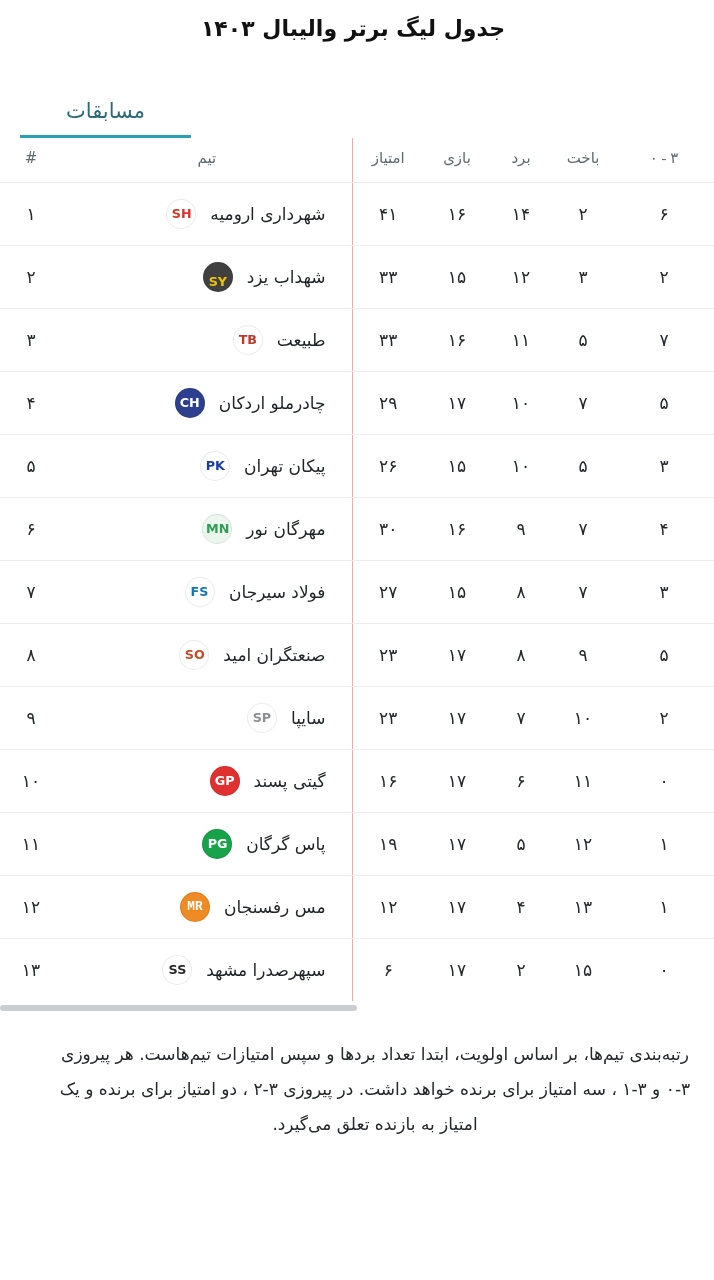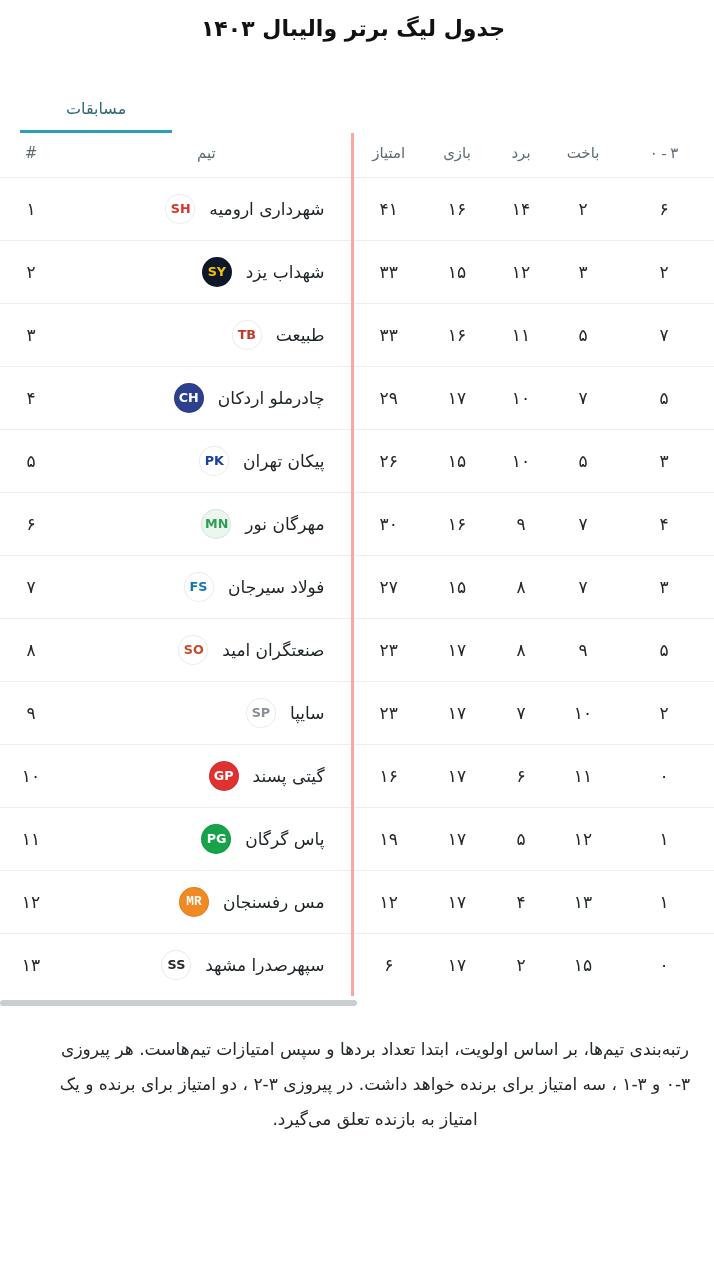--- a/index.html
+++ b/index.html
@@ -35,21 +35,21 @@
     padding: 0 20px;
     display: flex;
     justify-content: flex-end;
   }
   .tabs {
     display: flex;
     flex-direction: row-reverse;
   }
   .tab {
     padding: 4px 46px 12px 46px;
-    font-size: 16px;
+    font-size: 21px;
     color: #5d6a72;
     border-bottom: 3px solid transparent;
     cursor: pointer;
     white-space: nowrap;
   }
   .tab.active {
     color: #2d6a77;
     border-bottom-color: #2aa0b5;
   }
   
@@ -84,21 +84,21 @@
 
   col.c-rank { width: 62px; }
   col.c-team { width: 290px; }
   col.c-pts  { width: 72px; }
   col.c-games{ width: 66px; }
   col.c-win  { width: 62px; }
   col.c-loss { width: 62px; }
   col.c-sets { width: 100px; }
 
   .th-rank, .td-rank { color: #3b4246; }
-  .col-divider { border-left: 3px solid #fca5a5; margin-left: 8px; }
+  .col-divider { border-left: 1px solid #fca5a5; margin-left: 8px; }
 
   .team-cell {
     display: flex;
     flex-direction: row;
     align-items: center;
     justify-content: flex-start;
     gap: 14px;
     padding-right: 26px;
   }
   .team-name {
@@ -205,21 +205,21 @@
           </tr>
           <tr>
             <td>۲</td>
             <td>۳</td>
             <td>۱۲</td>
             <td>۱۵</td>
             <td class="col-divider">۳۳</td>
             <td>
               <div class="team-cell">
                 <span class="team-name">شهداب یزد</span>
-                <span class="crest" style="background: #0f172a; color: rgb(242, 194, 0);">
+                <span class="crest" style="background: #404040; color: rgb(242, 194, 0); align-items: flex-end;">
                   <span>SY</span>
                 </span>
               </div>
             </td>
             <td class="td-rank">۲</td>
           </tr>
           <tr>
             <td>۷</td>
             <td>۵</td>
             <td>۱۱</td>

